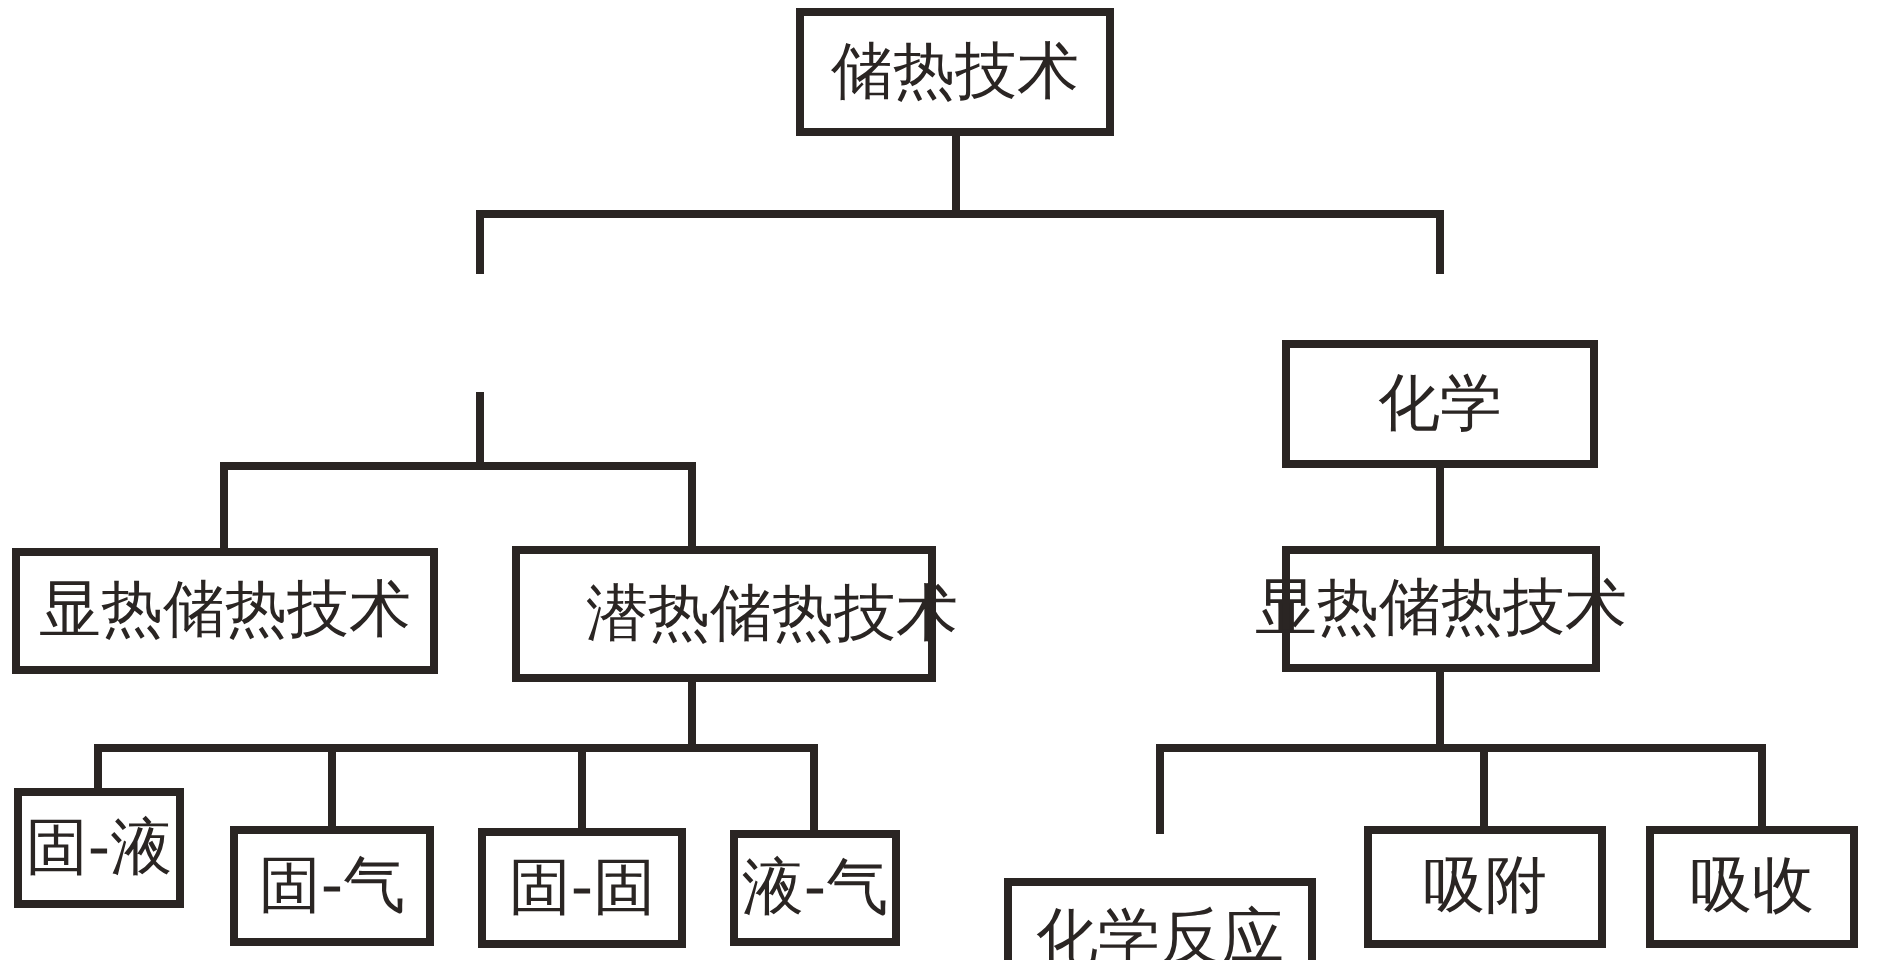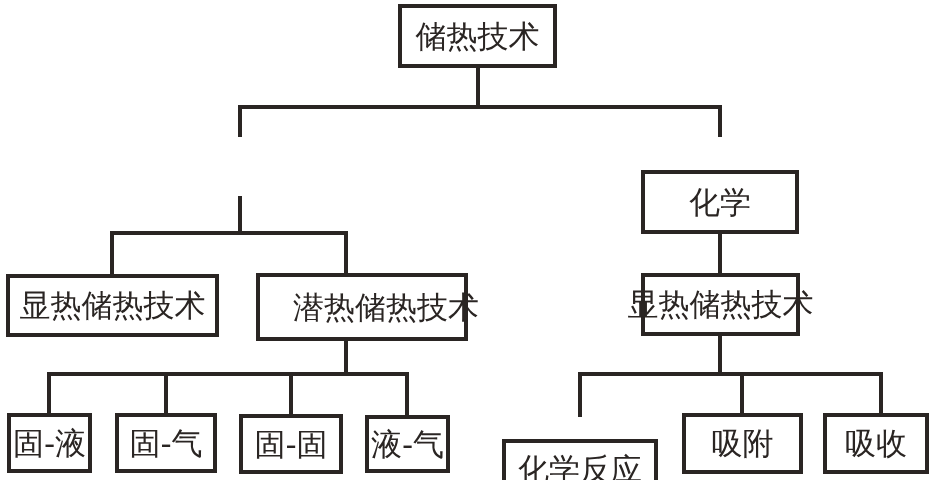--- a/index.html
+++ b/index.html
@@ -40,21 +40,21 @@
   .hline { height: 4px; }
   .vline { width: 4px; }
 
   
   .n-root            { left: 398px; top: 4px;   width: 159px; height: 64px; }
   .n-physical        { left: 161px; top: 134px; width: 157px; height: 63px; }
   .n-chemical        { left: 641px; top: 133px; width: 158px; height: 64px; margin-top: 37px; }
   .n-sensible        { left: 6px;   top: 274px; width: 213px; height: 63px; }
   .n-latent          { left: 256px; top: 273px; width: 212px; height: 68px; padding-left: 48px; }
   .n-thermochemical  { left: 641px; top: 273px; width: 159px; height: 63px; }
-  .n-solid-liquid    { left: 7px;   top: 413px; width: 85px;  height: 60px; }
+  .n-solid-liquid    { left: 7px;   top: 394px; width: 85px;  height: 60px; }
   .n-solid-gas       { left: 115px; top: 413px; width: 102px; height: 60px; }
   .n-solid-solid     { left: 239px; top: 414px; width: 104px; height: 60px; }
   .n-liquid-gas      { left: 365px; top: 415px; width: 85px;  height: 58px; align-items: center; }
   .n-chem-reaction   { left: 502px; top: 413px; width: 156px; height: 61px; margin-top: 26px; }
   .n-adsorption      { left: 682px; top: 413px; width: 121px; height: 61px; }
   .n-absorption      { left: 823px; top: 413px; width: 106px; height: 61px; }
 
   
   .c-root-stem       { left: 476px; top: 68px;  height: 41px; }
   .c-l1-h            { left: 238px; top: 105px; width: 484px; }

